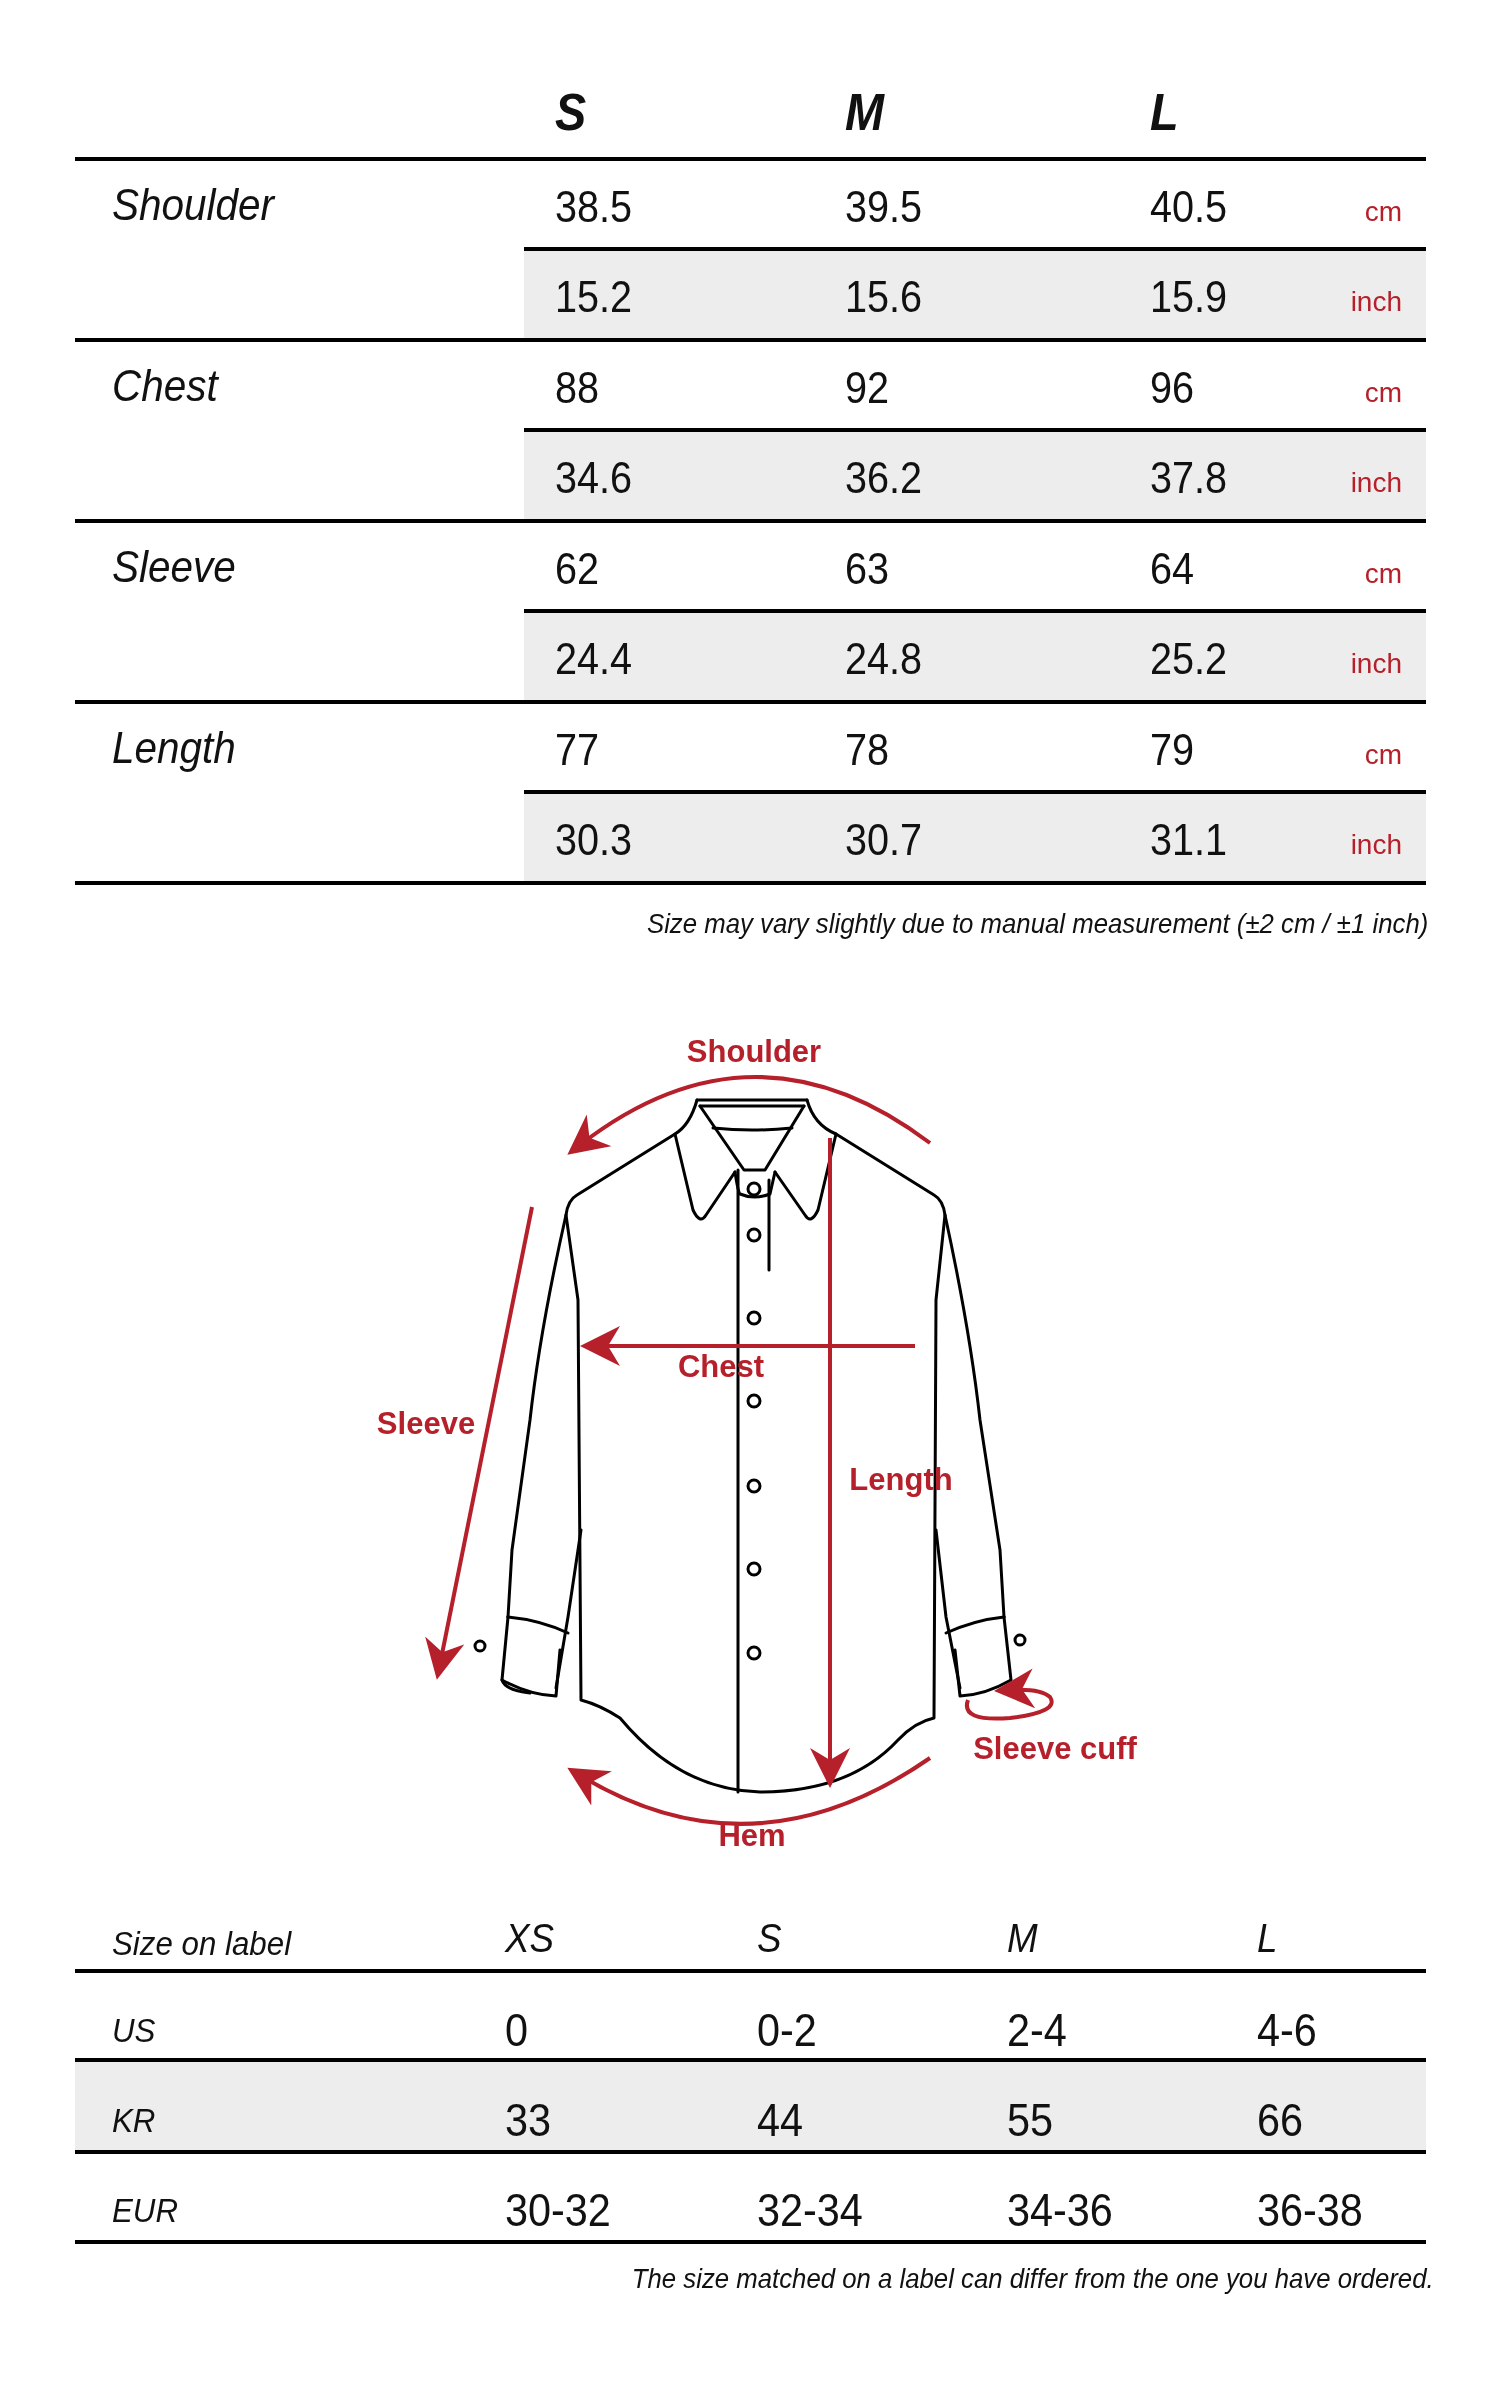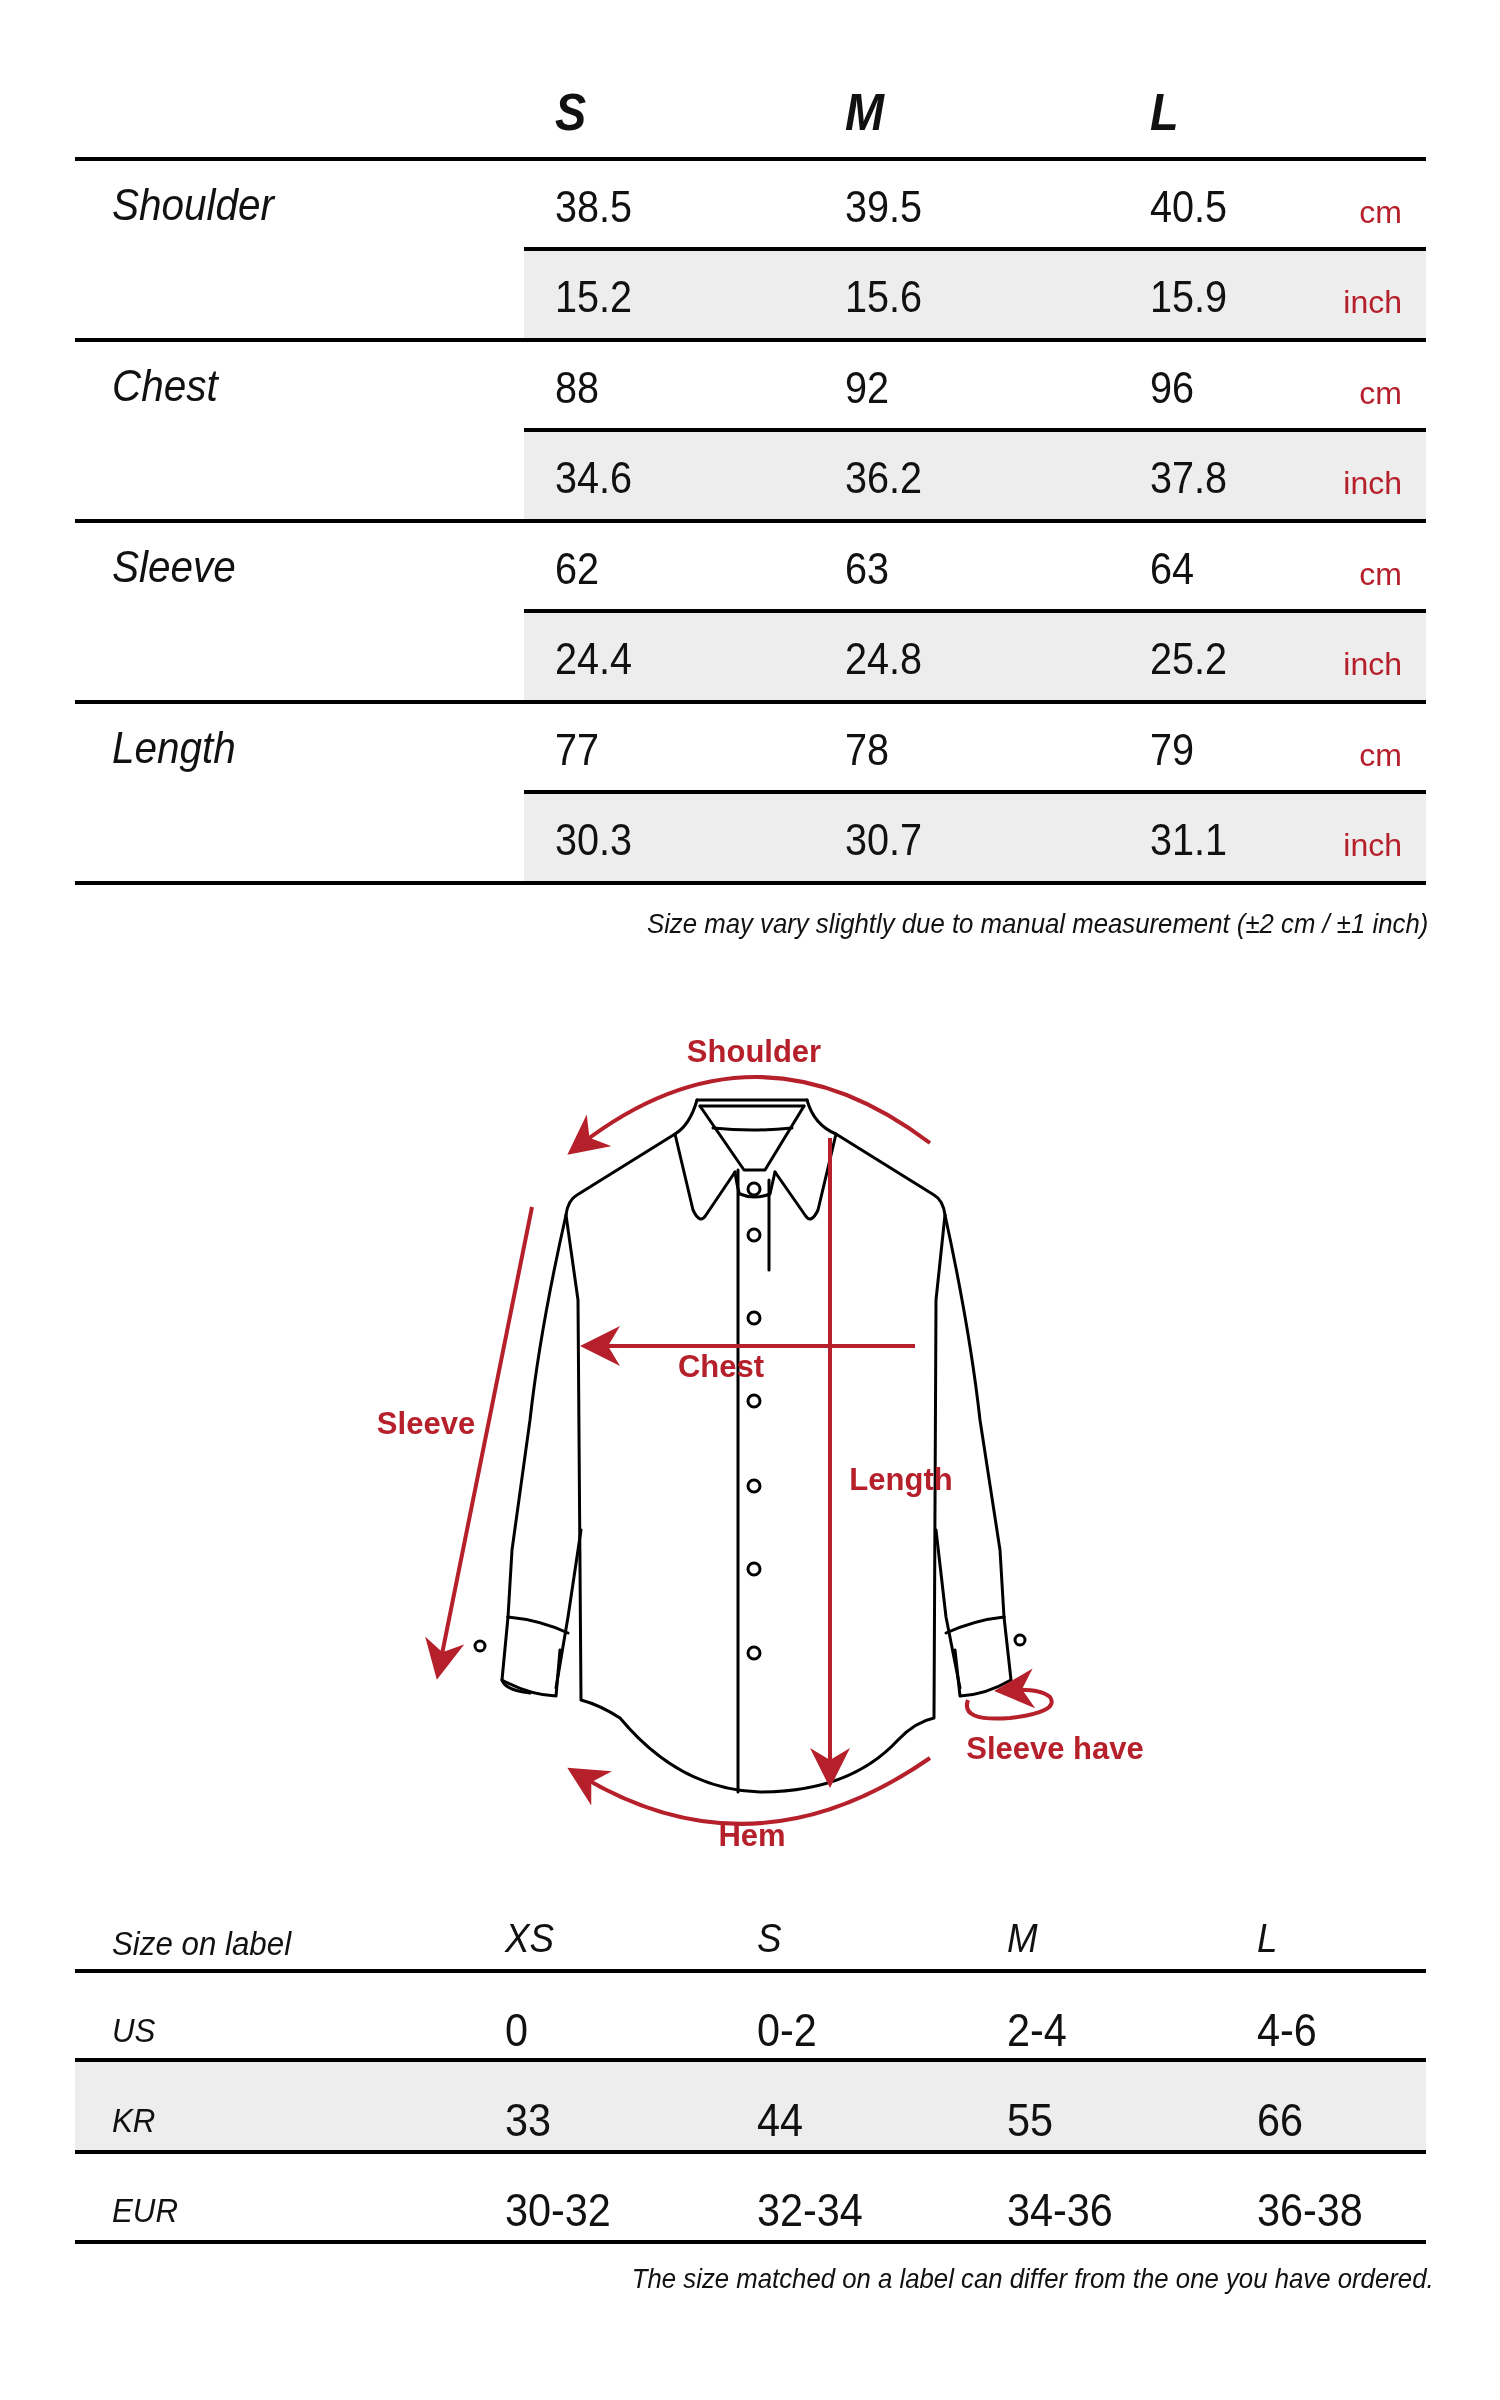--- a/index.html
+++ b/index.html
@@ -2,21 +2,21 @@
 <html><head>
 <meta charset="utf-8">
 <style>
   html, body { margin: 0; padding: 0; background: #ffffff; }
   body { width: 1500px; height: 2400px; position: relative; overflow: hidden; font-family: "Liberation Sans", sans-serif; color: #111; }
   .rule { position: absolute; height: 4px; background: #000; }
   .band { position: absolute; background: #ededed; }
   .hdr { position: absolute; font-size: 52px; font-style: italic; font-weight: 700; top: 82px; line-height: 60px; transform: scaleX(0.9); transform-origin: left; }
   .rowlabel { position: absolute; font-size: 44px; font-style: italic; left: 112px; line-height: 50px; transform: scaleX(0.92); transform-origin: left; }
   .val { position: absolute; font-size: 44px; line-height: 50px; transform: scaleX(0.9); transform-origin: left; }
-  .unit { position: absolute; font-size: 32px; color: #b5202b; line-height: 40px; text-align: right; width: 100px; left: 1302px; }
+  .unit { position: absolute; font-size: 28px; color: #b5202b; line-height: 40px; text-align: right; width: 100px; left: 1302px; }
   .note { position: absolute; font-size: 28px; font-style: italic; line-height: 34px; transform: scaleX(0.92); transform-origin: right; white-space: nowrap; }
   .dlabel { position: absolute; font-size: 31px; font-weight: 700; color: #b5202b; white-space: nowrap; transform: translate(-50%, -50%); line-height: 34px; }
   .bhdr { position: absolute; font-size: 40px; font-style: italic; line-height: 46px; top: 1915px; transform: scaleX(0.92); transform-origin: left; }
   .blabel { position: absolute; font-size: 34px; font-style: italic; left: 112px; line-height: 40px; transform: scaleX(0.92); transform-origin: left; }
   .bval { position: absolute; font-size: 46px; line-height: 52px; transform: scaleX(0.9); transform-origin: left; }
   svg { position: absolute; left: 0; top: 0; }
 </style>
 </head>
 <body>
 
@@ -138,21 +138,21 @@
       <path d="M930,1758 Q754,1880 581,1776" marker-end="url(#ah)"></path>
 
       <path d="M968,1700 Q960,1722 1010,1718 Q1060,1712 1050,1697 Q1040,1688 1010,1690" marker-end="url(#ah)"></path>
     </g>
   </svg>
   <div class="dlabel" style="left:754px;top:1052px">Shoulder</div>
   <div class="dlabel" style="left:721px;top:1367px">Chest</div>
   <div class="dlabel" style="left:426px;top:1424px">Sleeve</div>
   <div class="dlabel" style="left:901px;top:1480px">Length</div>
   <div class="dlabel" style="left:752px;top:1836px">Hem</div>
-  <div class="dlabel" style="left:1055px;top:1749px">Sleeve have</div>
+  <div class="dlabel" style="left:1055px;top:1749px">Sleeve cuff</div>
 </div>
 
 <div>
   <div class="bhdr" style="left:112px;font-size:34px;top:1920px">Size on label</div>
   <div class="bhdr" style="left:505px">XS</div>
   <div class="bhdr" style="left:757px">S</div>
   <div class="bhdr" style="left:1007px">M</div>
   <div class="bhdr" style="left:1257px">L</div>
   <div class="rule" style="left:75px;width:1351px;top:1969px"></div>
 

